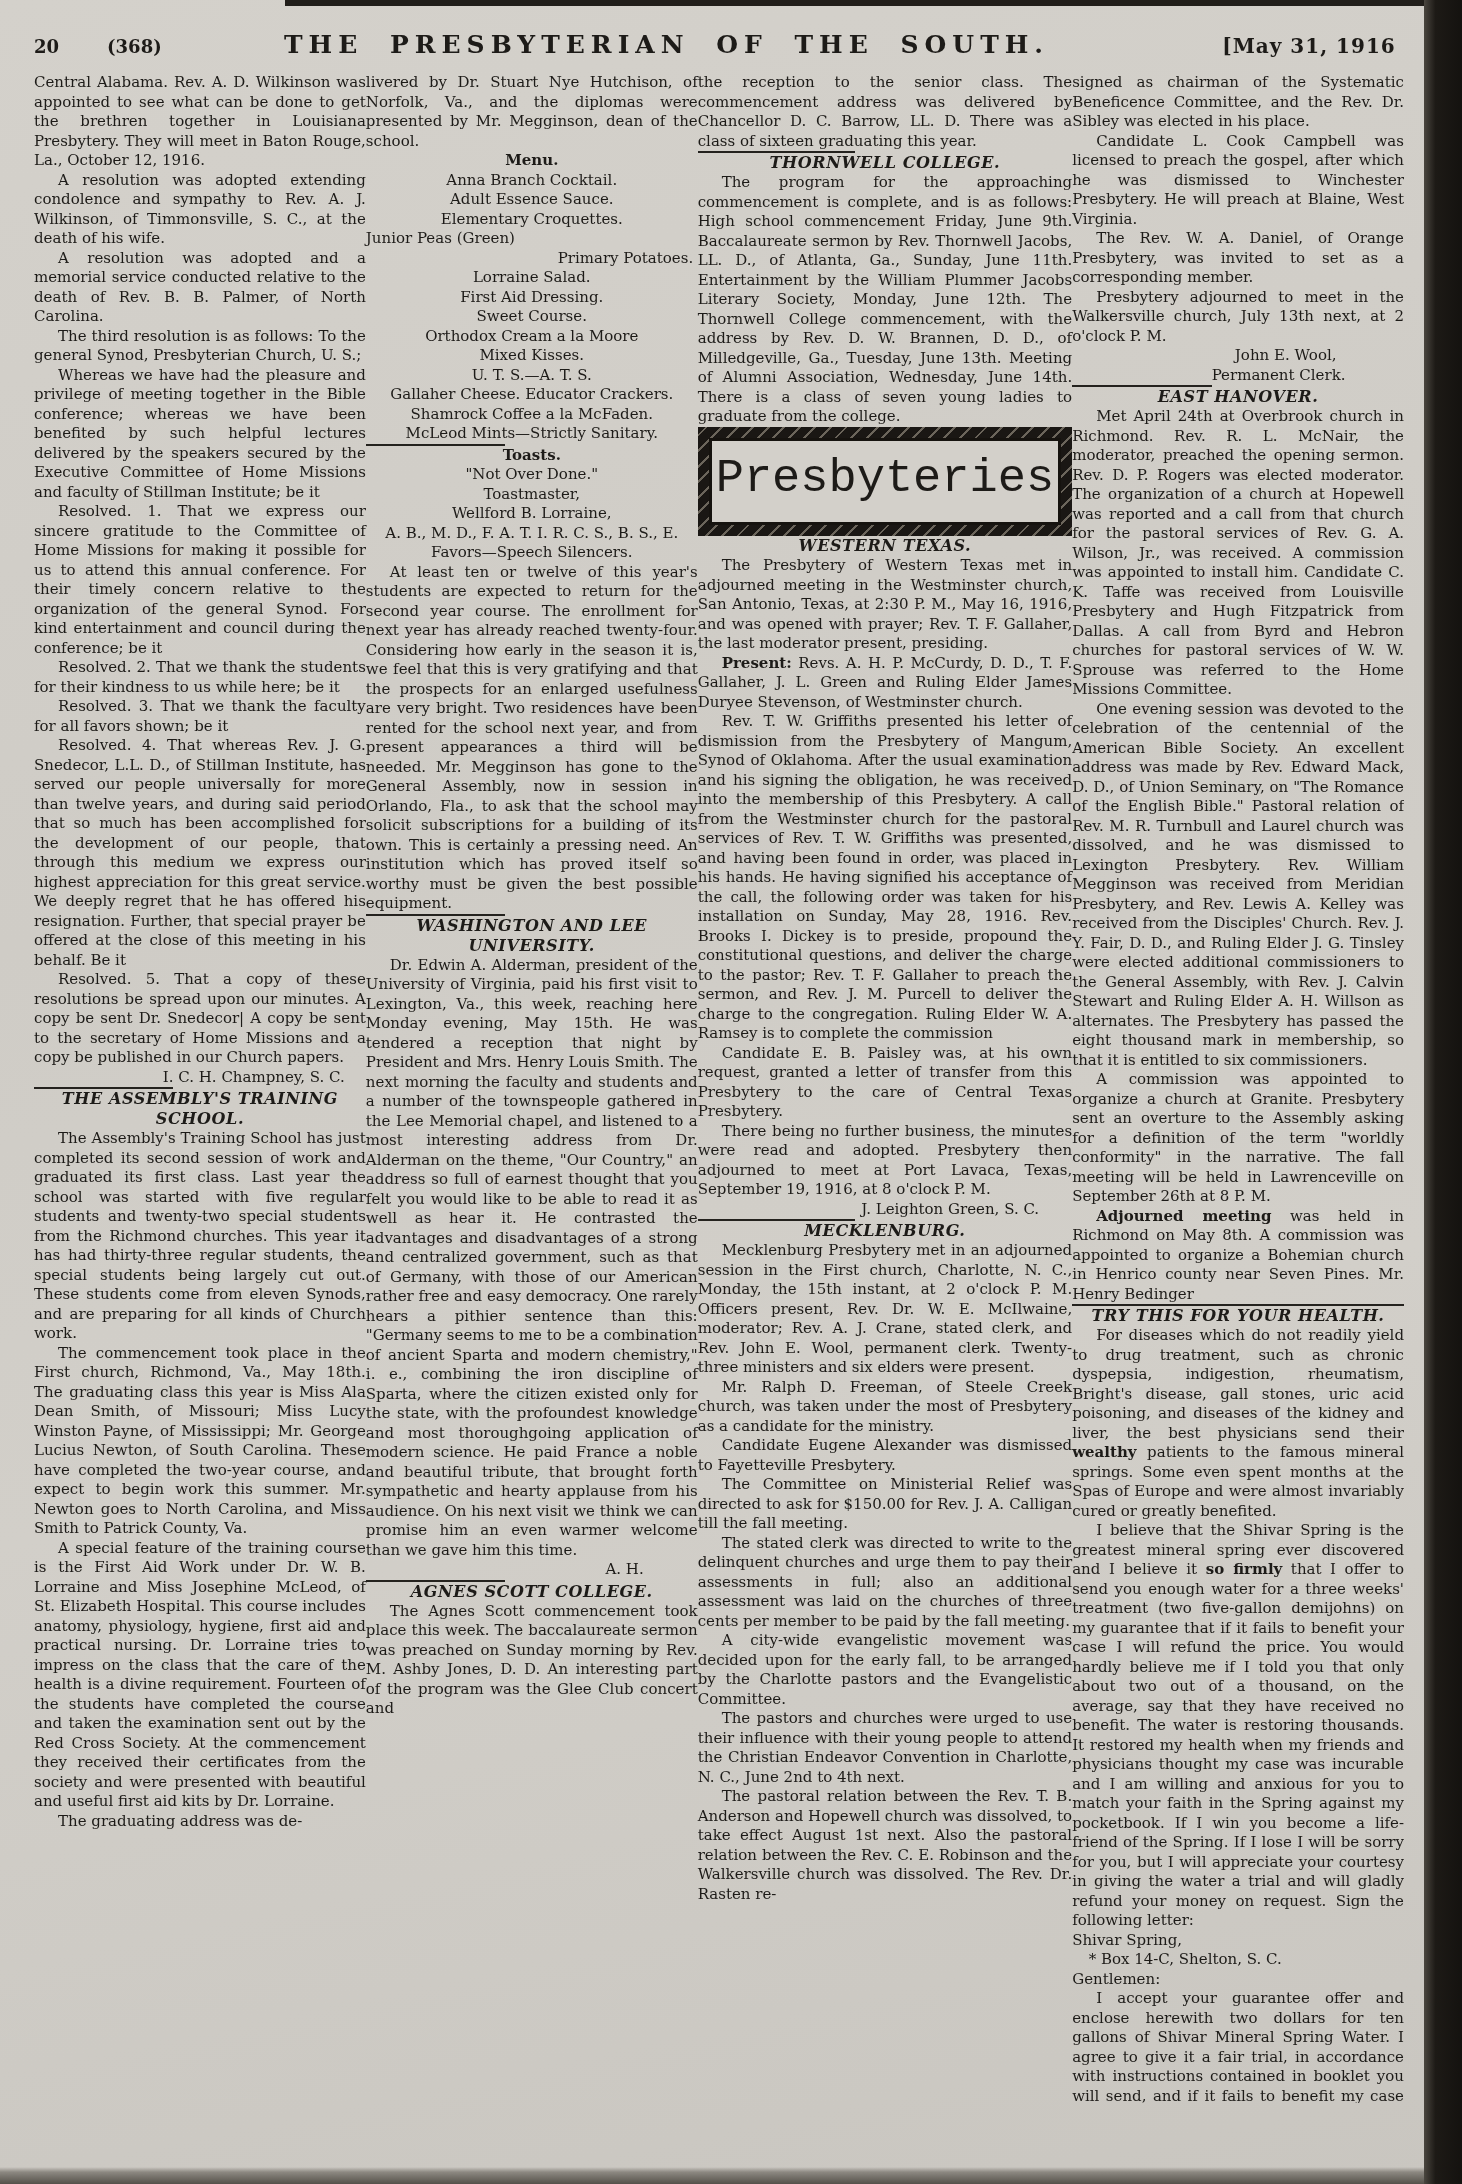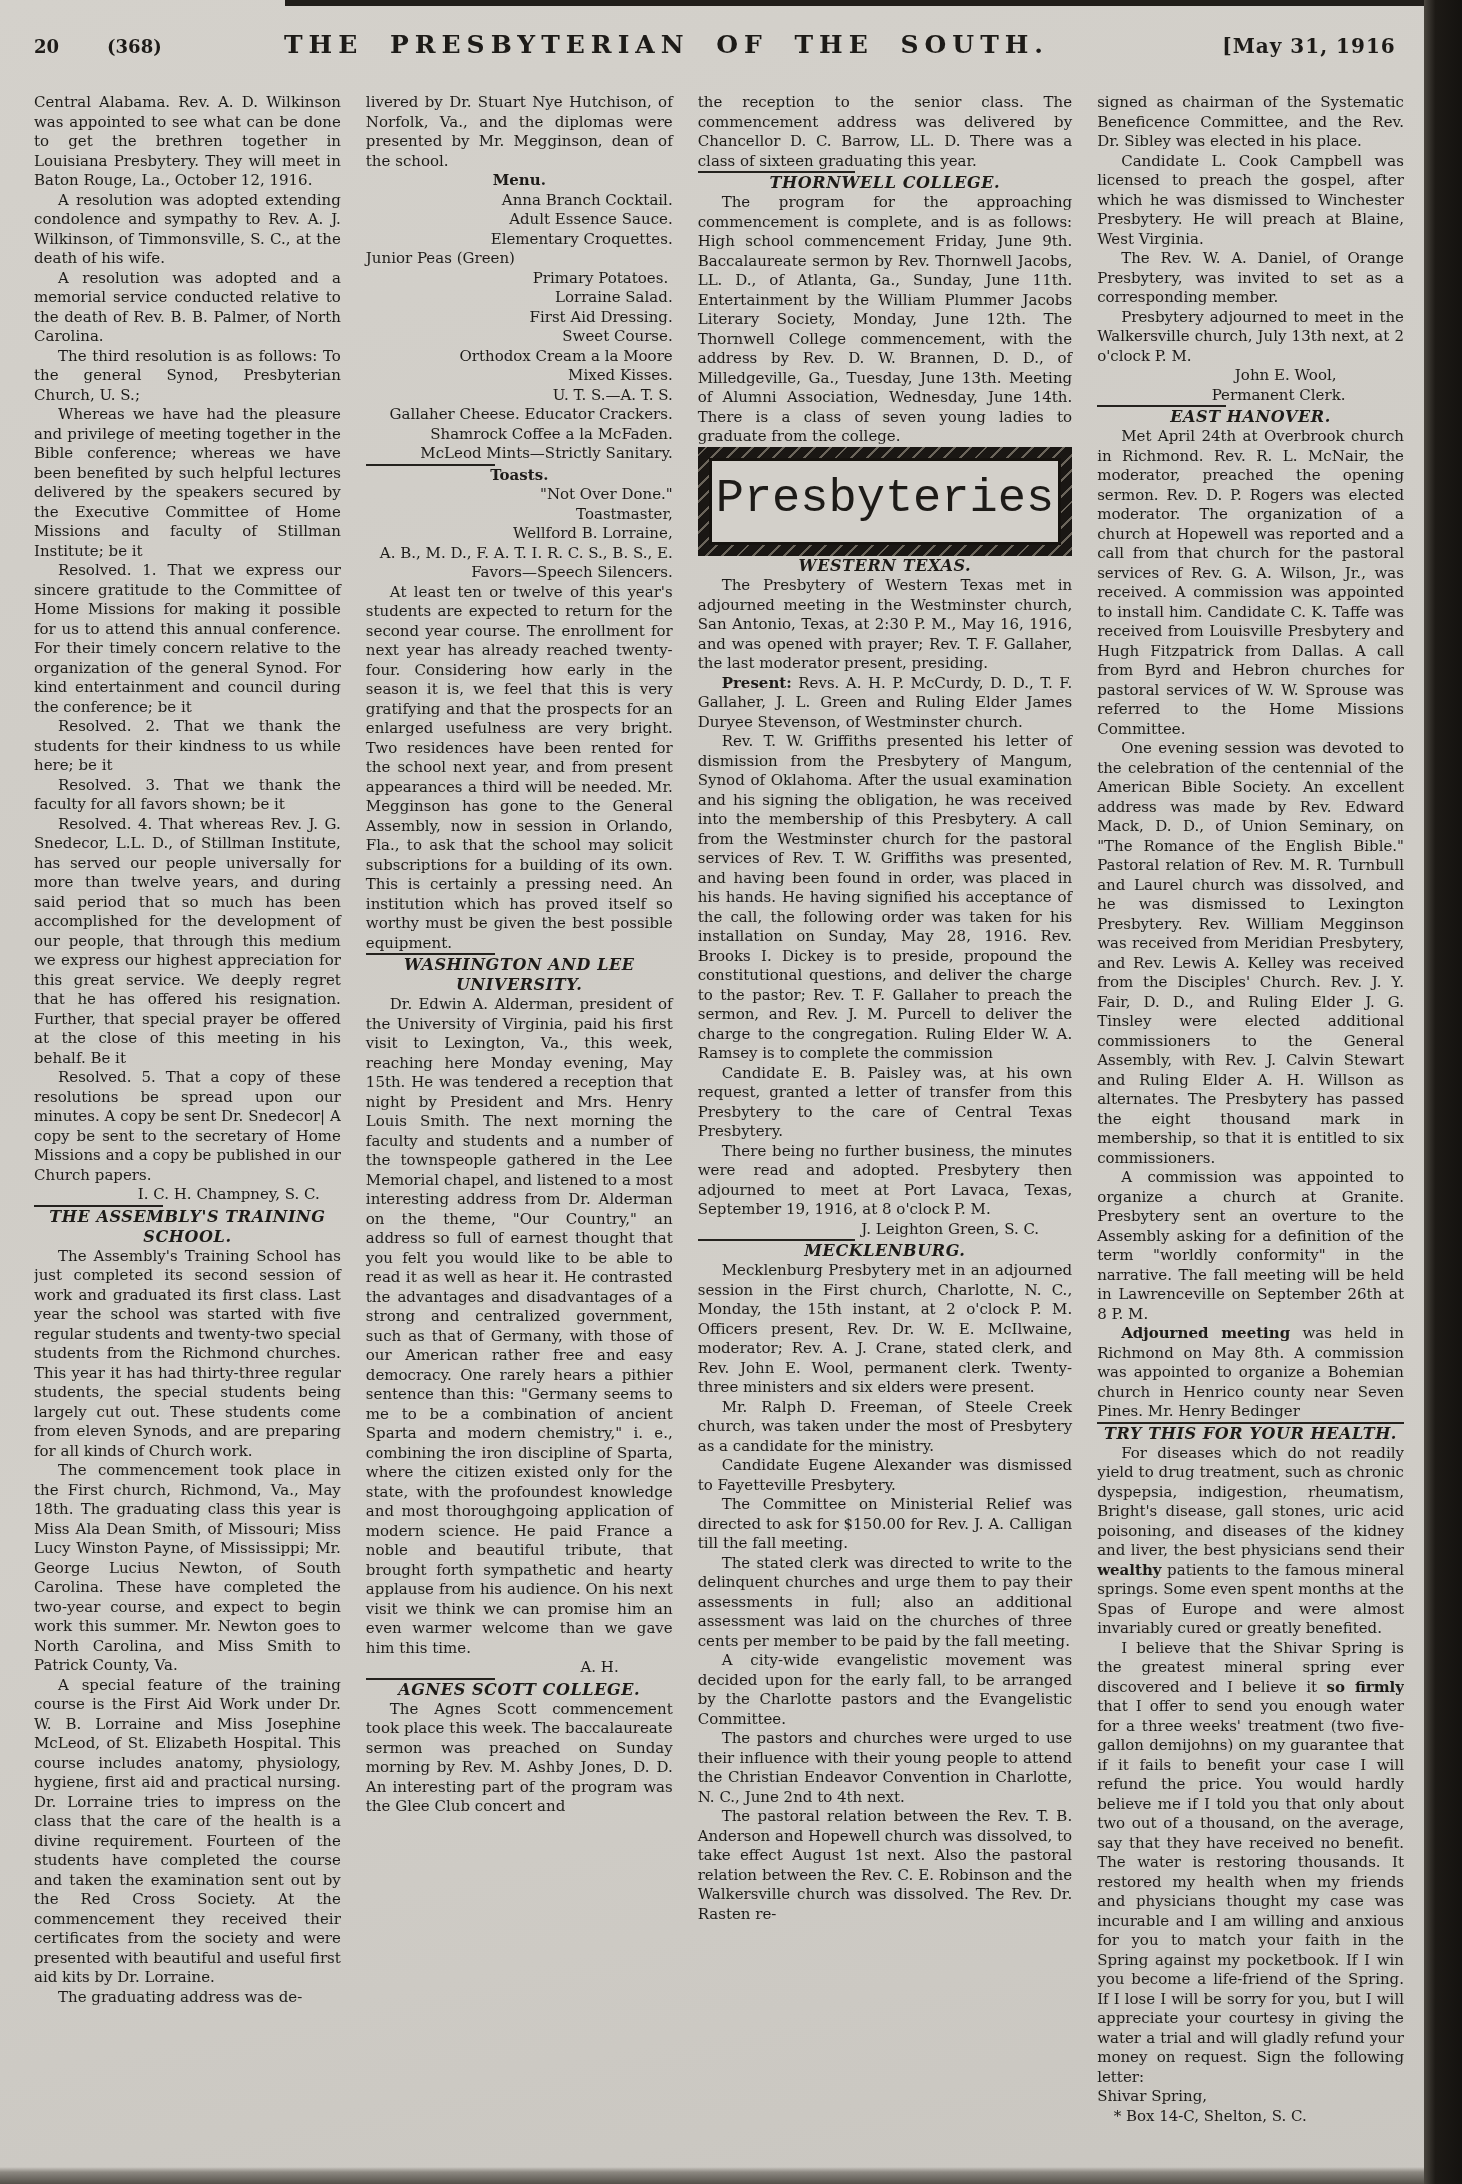--- a/index.html
+++ b/index.html
@@ -21,31 +21,31 @@
     background:linear-gradient(0deg,#55514a 0%,#8c8881 70%,transparent 100%);}
   .edge-top{position:absolute;top:0;left:285px;right:0;height:6px;background:#211e1a;}
 
   .header{display:flex;align-items:baseline;margin-top:8px;}
   .pagenos{display:flex;gap:48px;width:250px;font-size:18px;font-weight:bold;}
   .masthead{flex:1;font-size:25px;font-weight:bold;
     letter-spacing:6px;word-spacing:12px;white-space:nowrap;}
   .issuedate{width:190px;text-align:center;font-size:20px;font-weight:bold;
     letter-spacing:1px;white-space:nowrap;}
 
-  .columns{display:flex;gap:25px;margin-top:34px;height:2030px;overflow:hidden;}
+  .columns{display:flex;margin-top:14px;height:2030px;overflow:hidden;}
   .col{flex:1;font-size:15px;line-height:1.3;text-align:justify;}
 
   .col > div{margin:0;}
   .b-para{text-indent:1.6em;text-align:justify;}
   .b-para_cont{text-align:justify;}
   .b-heading{text-align:center;font-weight:bold;font-size:16px;letter-spacing:0.6px;
     margin:9px 6px 5px;line-height:1.25;text-indent:0;font-style:italic;}
   .b-rule{width:42%;border-top:2px solid #24221e;margin:10px auto 9px;height:0;}
   .b-hrule_full{border-top:2.5px solid #24221e;margin:8px 0 6px;height:0;}
-  .b-center{text-align:right;text-indent:0;}
+  .b-center{text-align:center;text-indent:0;}
   .b-center_bold{text-align:center;font-weight:bold;text-indent:0;margin-top:2px;}
   .b-right{text-align:right;padding-right:0.3em;text-indent:0;}
   .b-left{text-align:left;text-indent:0;}
   .v-sig{padding-right:1.4em;}
   .v-sig2{padding-right:2.2em;}
   .v-initials{padding-right:3.6em;}
   .v-wool{padding-right:4.5em;}
   .v-clerk{padding-right:3.9em;}
   .v-indent{padding-left:1.1em;}
 

